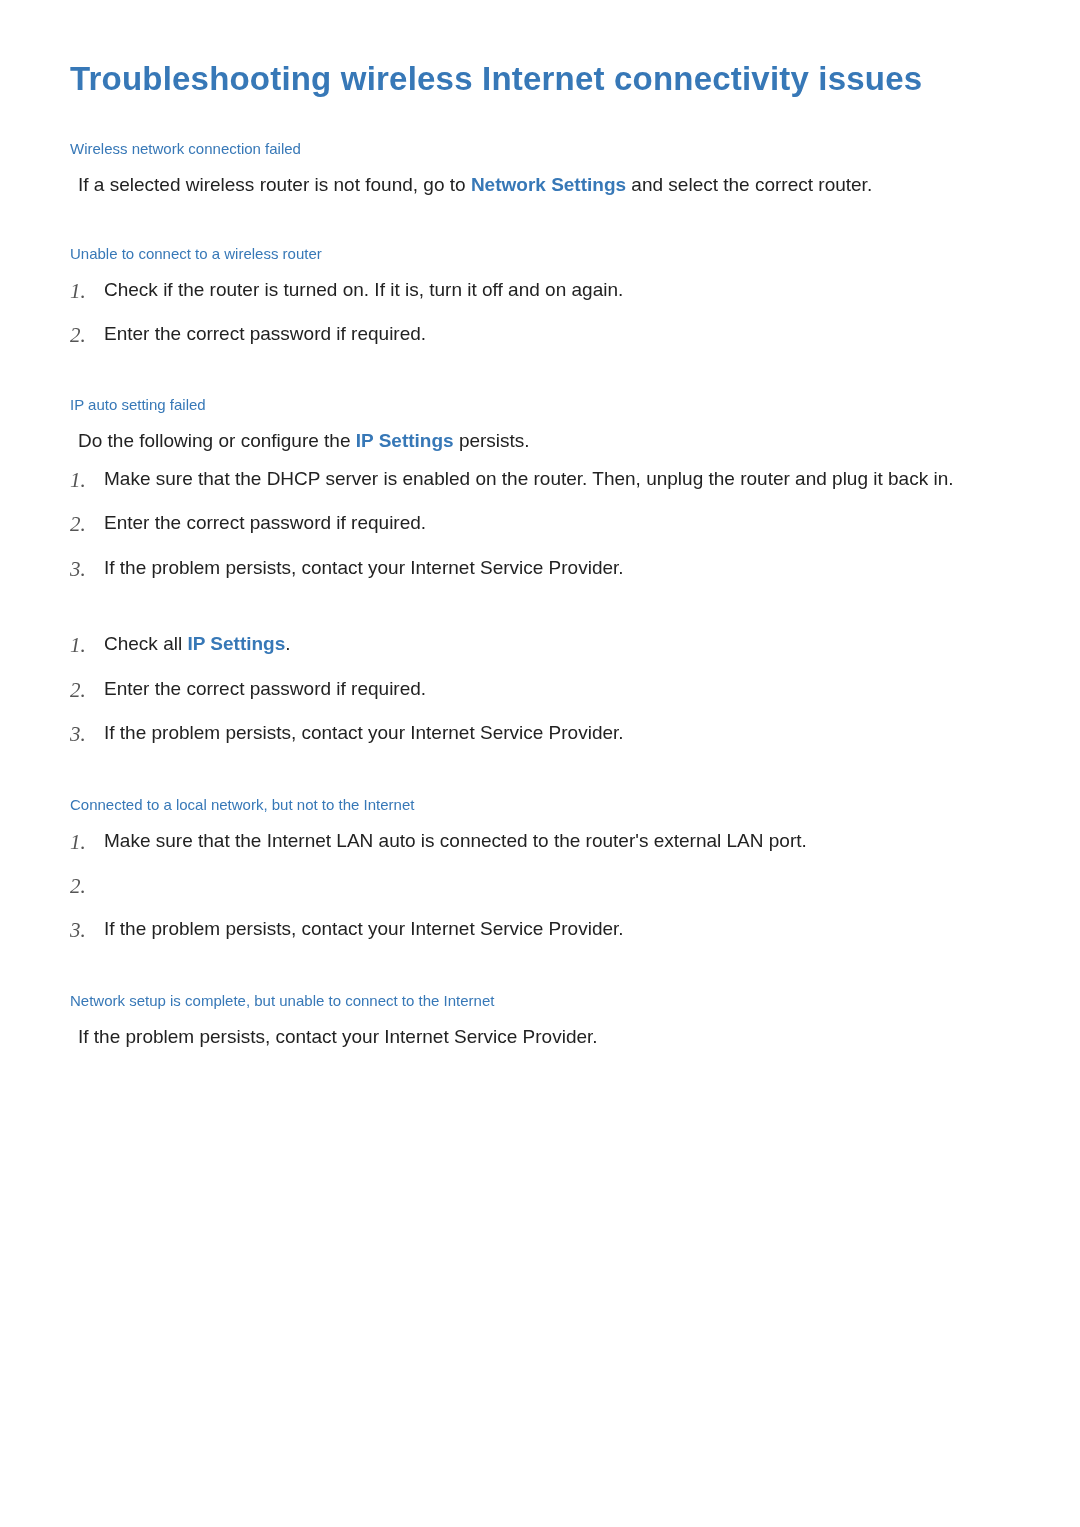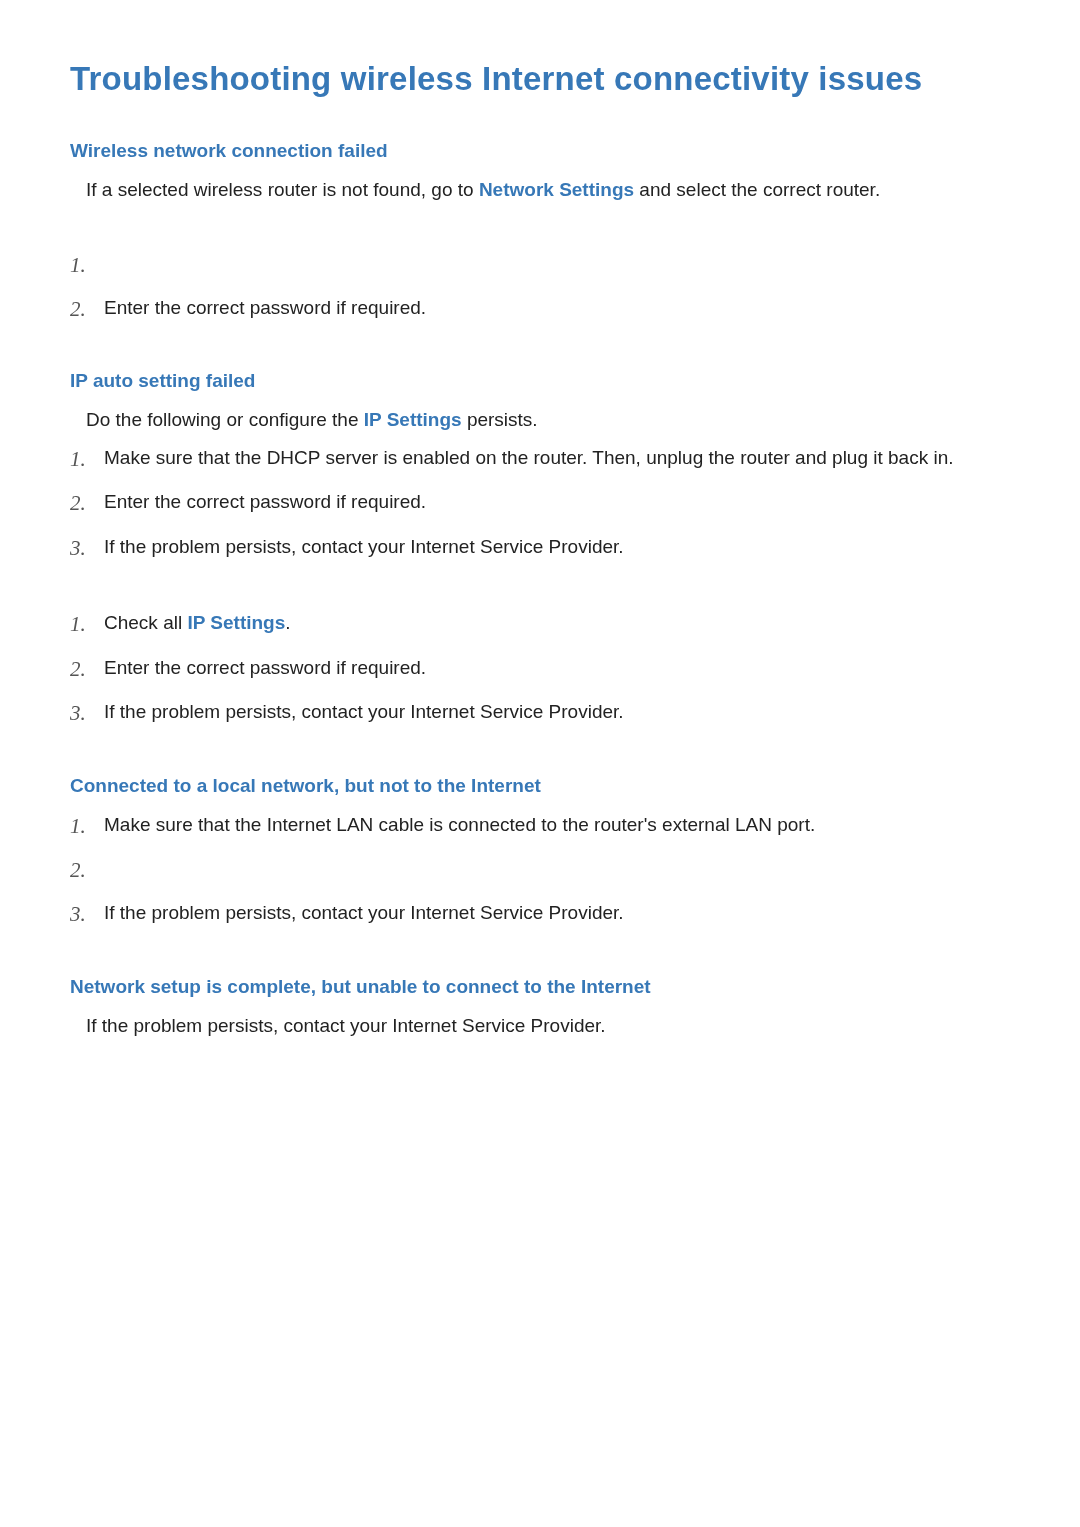--- a/index.html
+++ b/index.html
@@ -16,32 +16,32 @@
     padding: 60px 70px 0 70px;
   }
   h1.main-title {
     font-size: 33px;
     font-weight: 600;
     color: #3778b7;
     margin: 0 0 42px 0;
     letter-spacing: 0.2px;
   }
   h2.section-title {
-    font-size: 19px;
-    font-weight: 700;
+    font-size: 15px;
+    font-weight: 400;
     color: #3778b7;
     margin: 0 0 14px 0;
   }
   .section {
     margin-bottom: 46px;
   }
   p.body-text {
     font-size: 19px;
     line-height: 1.45;
-    margin: 0 0 10px 16px;
+    margin: 0 0 10px 8px;
     color: #222222;
   }
   span.link {
     color: #3778b7;
     font-weight: 600;
   }
   ol.steps {
     margin: 6px 0 0 0;
     padding-left: 0;
     list-style: none;
@@ -73,23 +73,25 @@
   <h1 class="main-title">Troubleshooting wireless Internet connectivity issues</h1>
 
   <div class="section">
     <h2 class="section-title">Wireless network connection failed</h2>
     <p class="body-text">
       <span>If a selected wireless router is not found, go to </span><span class="link">Network Settings</span><span> and select the correct router.</span>
     </p>
   </div>
 
   <div class="section">
+    <h2 class="section-title">Unable to connect to a wireless router</h2>
     <ol class="steps">
       <li>
         <span class="num">1.</span>
+        <span class="text">Check if the router is turned on. If it is, turn it off and on again.</span>
       </li>
       <li>
         <span class="num">2.</span>
         <span class="text">Enter the correct password if required.</span>
       </li>
     </ol>
   </div>
 
   <div class="section">
     <h2 class="section-title">IP auto setting failed</h2>
@@ -129,21 +131,21 @@
         <span class="text">If the problem persists, contact your Internet Service Provider.</span>
       </li>
     </ol>
   </div>
 
   <div class="section">
     <h2 class="section-title">Connected to a local network, but not to the Internet</h2>
     <ol class="steps">
       <li>
         <span class="num">1.</span>
-        <span class="text">Make sure that the Internet LAN cable is connected to the router's external LAN port.</span>
+        <span class="text">Make sure that the Internet LAN auto is connected to the router's external LAN port.</span>
       </li>
       <li>
         <span class="num">2.</span>
       </li>
       <li>
         <span class="num">3.</span>
         <span class="text">If the problem persists, contact your Internet Service Provider.</span>
       </li>
     </ol>
   </div>

